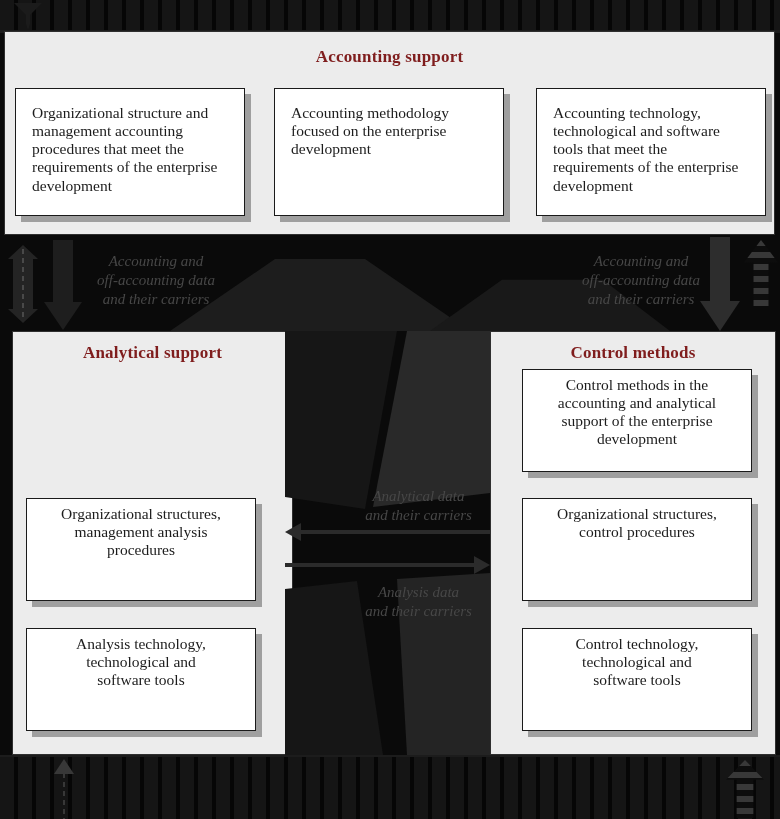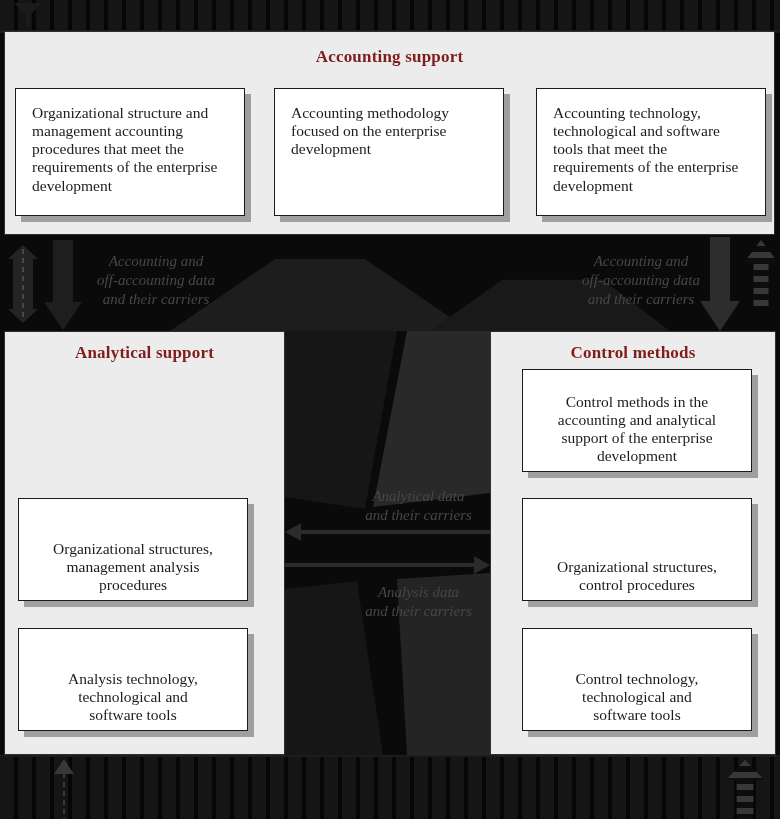--- a/index.html
+++ b/index.html
@@ -18,32 +18,32 @@
   
   .panel{
     position:absolute;background:var(--panel-bg,#ececec);
     border:1px solid #2f2f2f;box-sizing:border-box;
   }
   .panel-title{
     text-align:center;font-weight:bold;font-size:17px;color:#7f1d1d;
     margin:0;padding-top:15px;letter-spacing:.2px;
   }
   .panel.accounting{left:4px;top:31px;width:771px;height:204px;}
-  .panel.analytical{left:4px;top:331px;width:281px;height:424px;}
+  .panel.analytical{left:12px;top:331px;width:281px;height:424px;}
   .panel.control{left:490px;top:331px;width:286px;height:424px;}
   
   .box{
     position:absolute;background:var(--box-bg,#ffffff);
     border:1px solid var(--box-border,#1a1a1a);
     box-shadow:6px 6px 0 var(--box-shadow,#9f9f9f);
     box-sizing:border-box;color:#1c1c1c;font-size:15.5px;line-height:1.17;
   }
   .box p{margin:0;white-space:pre-line;}
   .box.topleft{padding:15px 16px 0 16px;}
-  .box.centered{display:flex;align-items:flex-end;justify-content:center;text-align:center;padding:6px;}
+  .box.centered{display:flex;align-items:flex-start;justify-content:center;text-align:center;padding:6px;}
   .acc-box{top:56px;width:230px;height:128px;}
   .acc-0{left:10px;}
   .acc-1{left:269px;padding-top:24px;}
   .acc-2{left:531px;}
   .side-box{width:230px;height:103px;}
   .ana-box{left:13px;}
   .ctl-box{left:31px;}
   .row-0{top:37px;}
   .row-1{top:166px;}
   .row-2{top:296px;}

